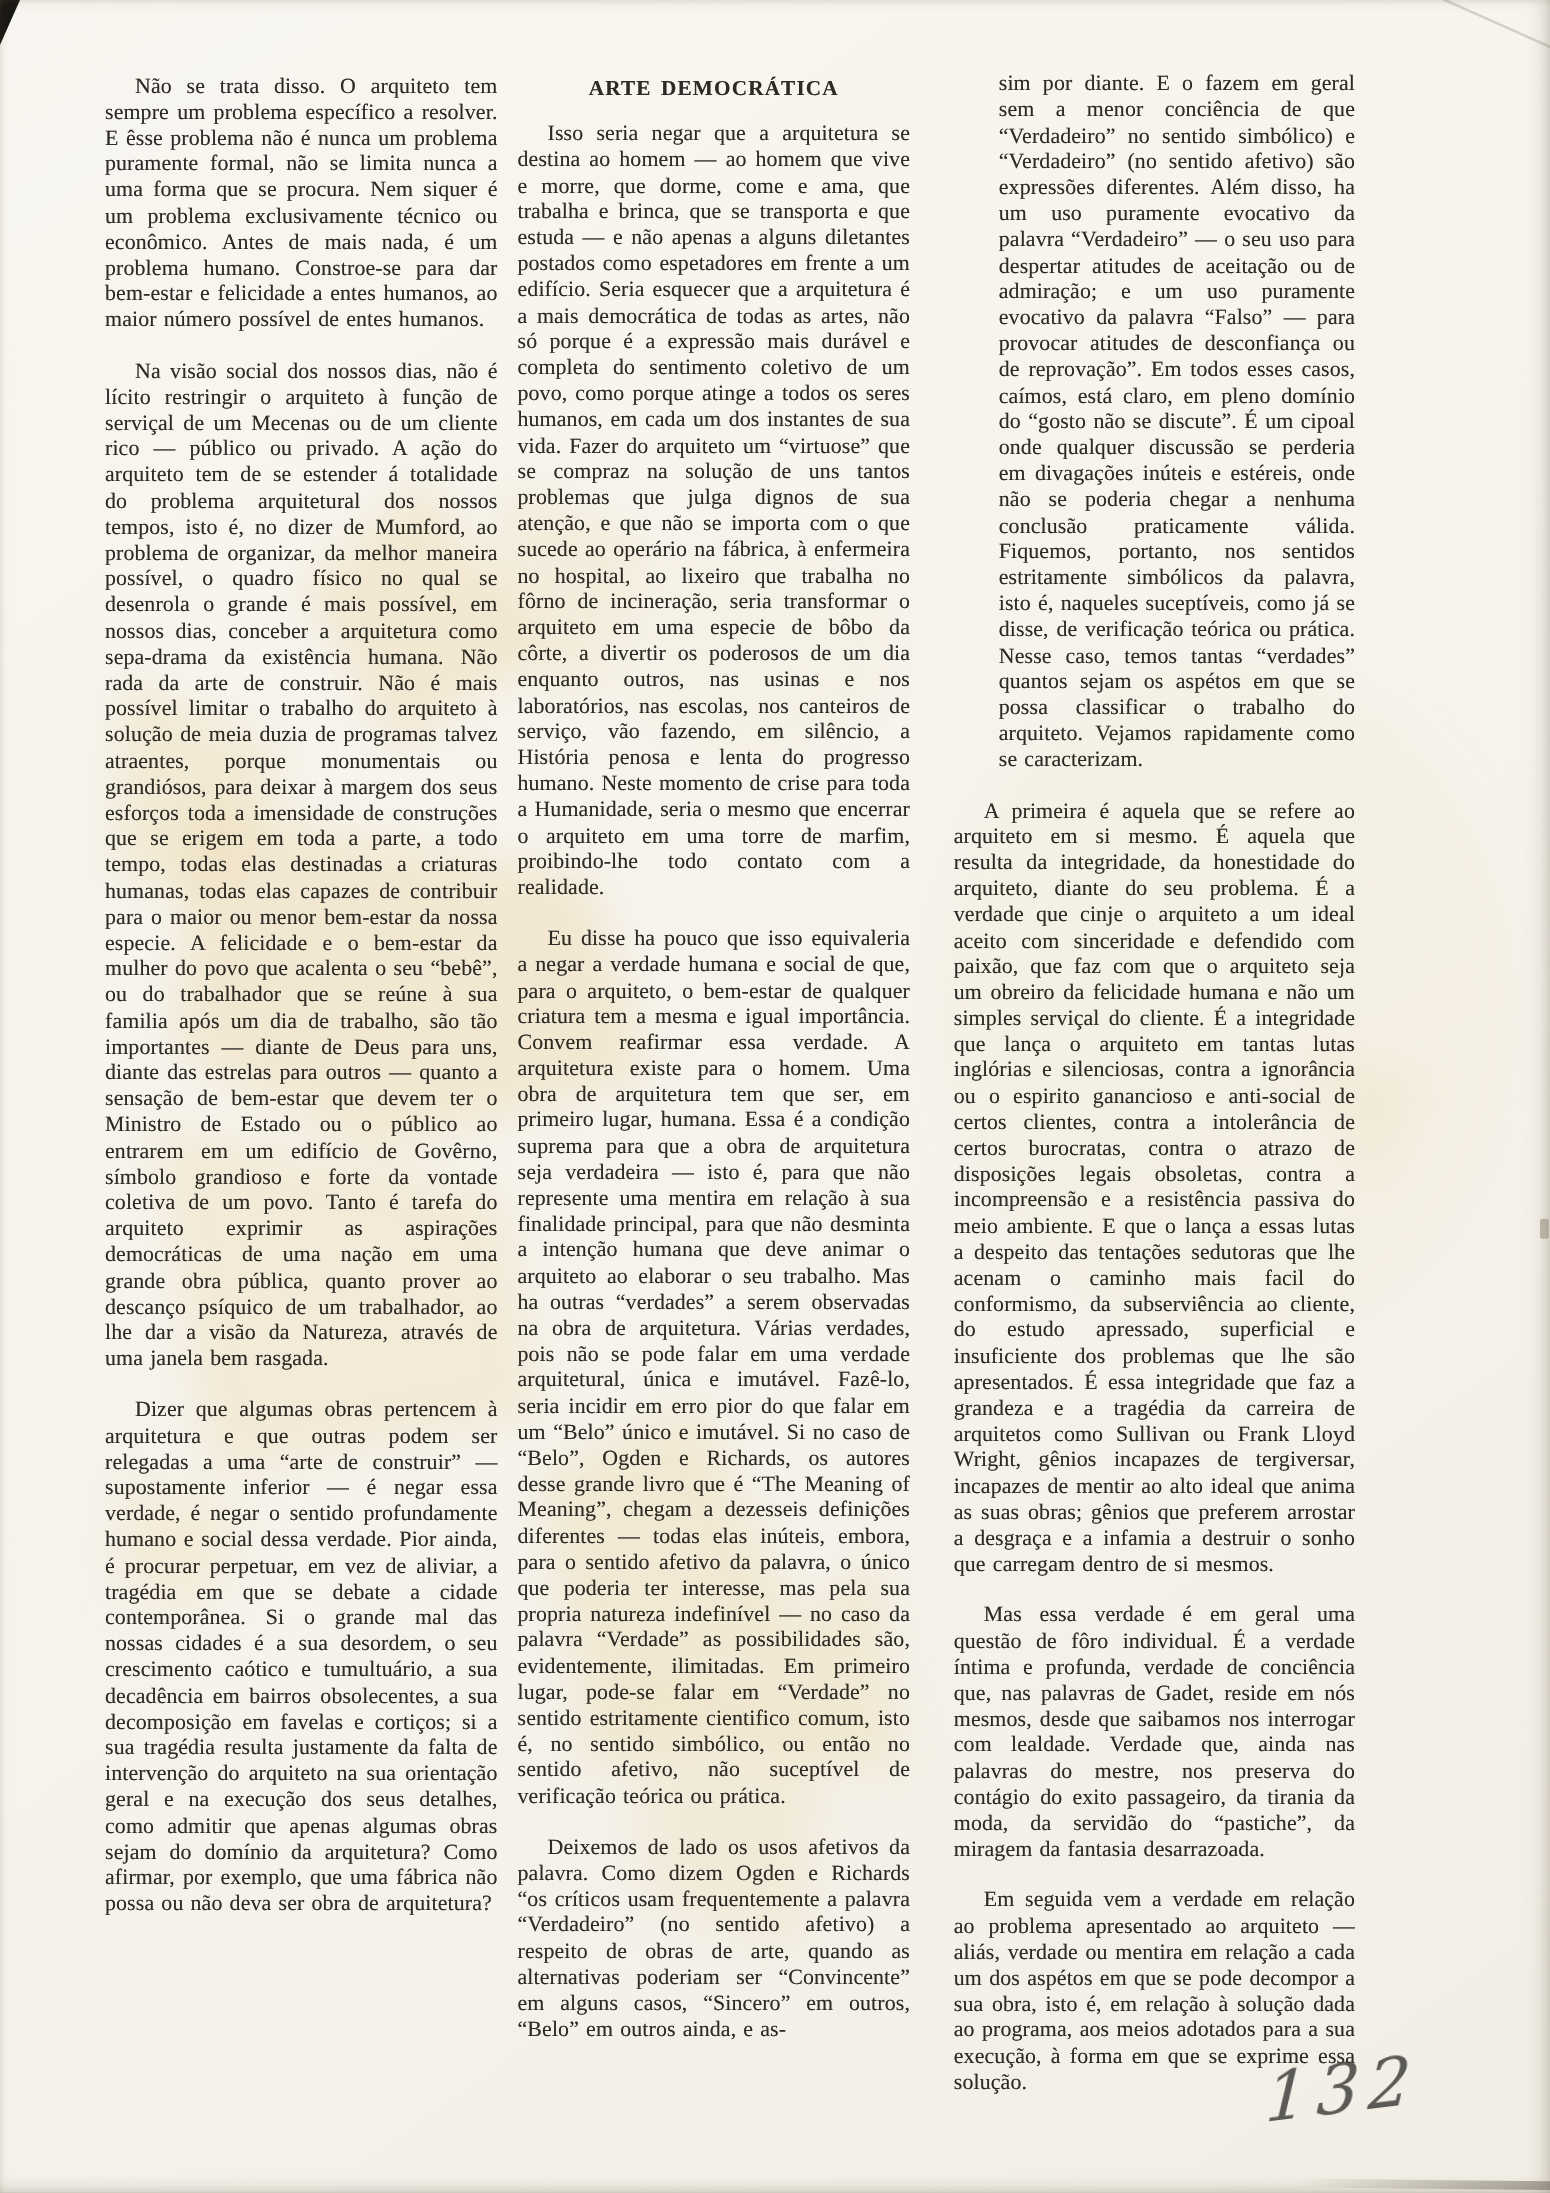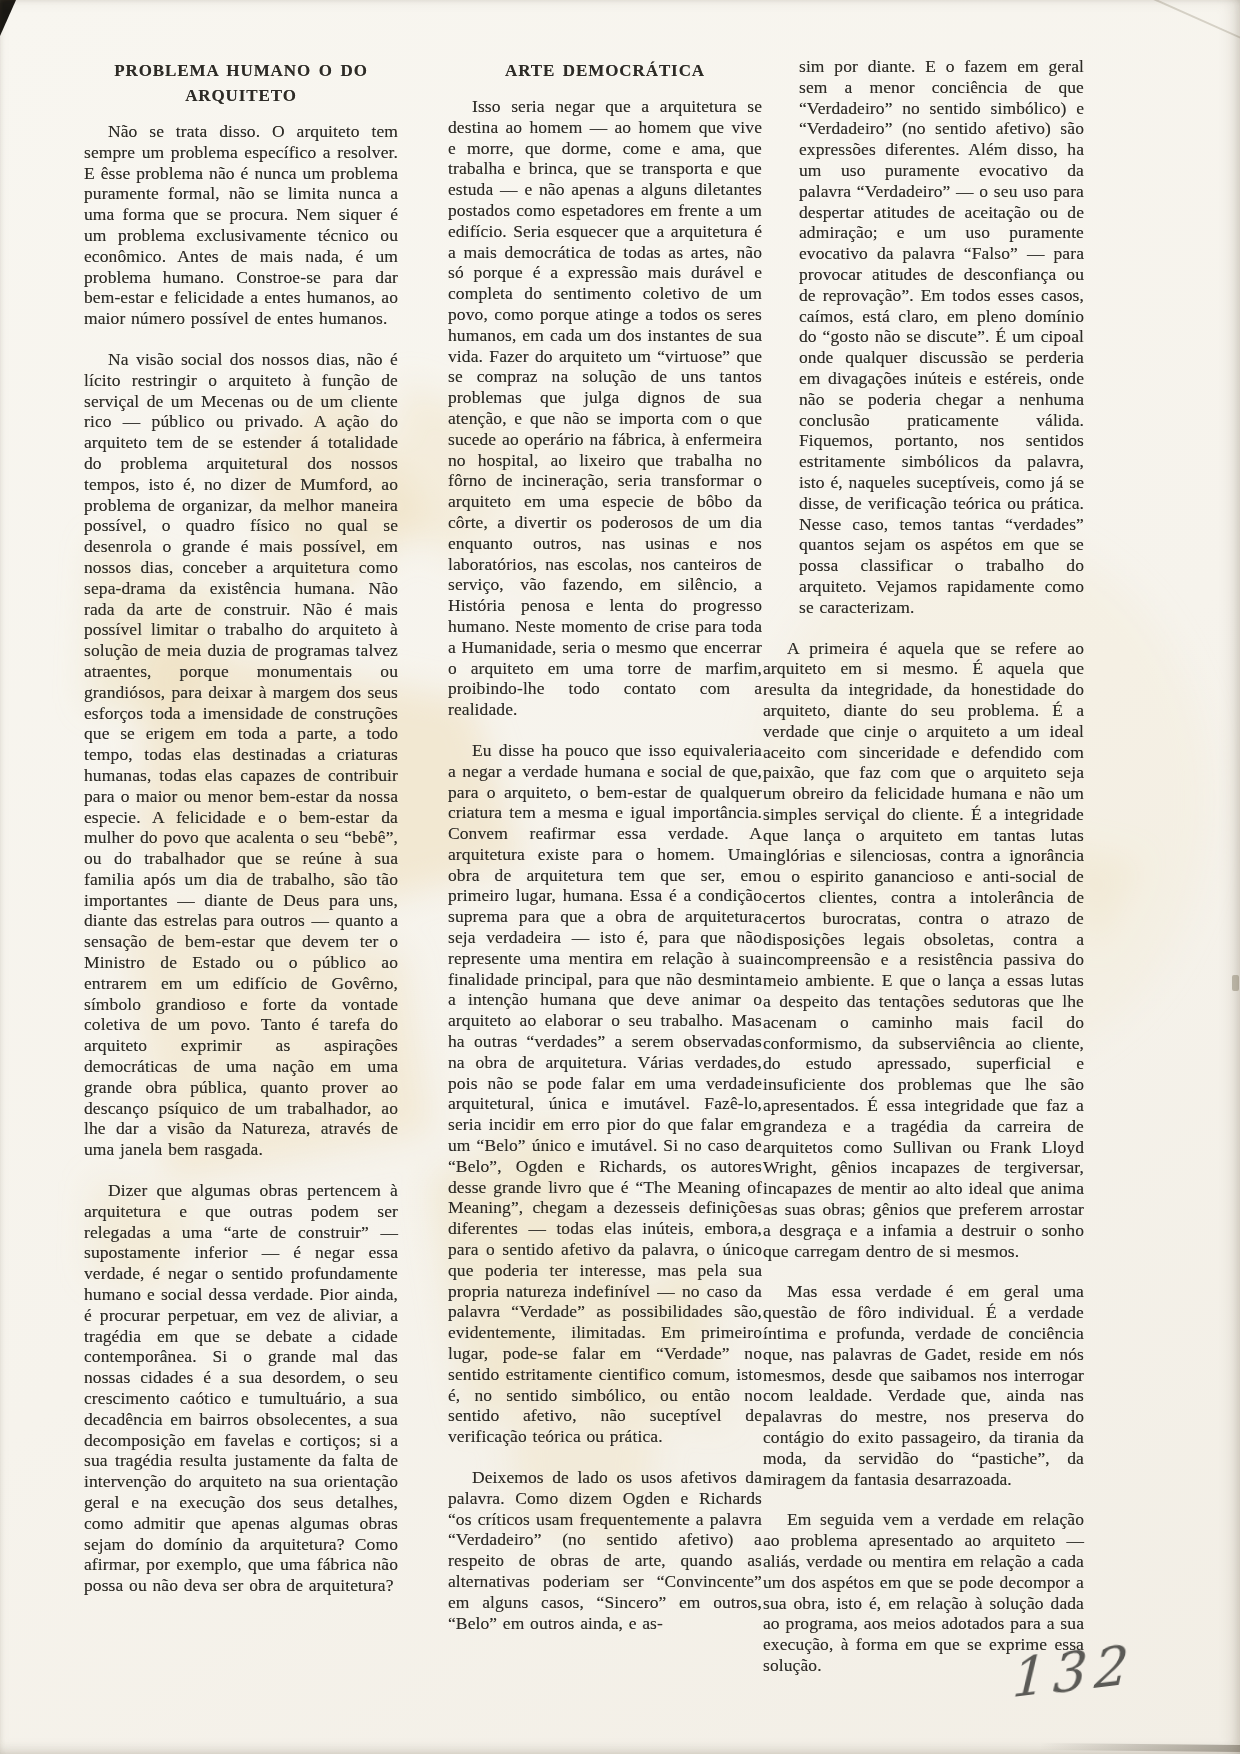--- a/index.html
+++ b/index.html
@@ -16,21 +16,21 @@
                inset 0 4px 10px -8px rgba(110,100,82,.28);
   }
   .stains{position:absolute;left:0;top:0;z-index:1;pointer-events:none;}
   .col{
     position:absolute;z-index:2;text-align:justify;
     font-size:17.5px;line-height:20.8px;word-spacing:1.2px;letter-spacing:.1px;
     hyphens:auto;-webkit-hyphens:auto;
     text-shadow:0 0 .4px rgba(30,28,24,.45);
   }
   .col-left{left:84px;top:58px;width:314px;}
-  .col-mid{left:448px;top:58px;width:314px;}
+  .col-mid{left:414px;top:58px;width:314px;}
   .col-right{left:763px;top:56px;width:321px;}
   .heading{
     margin:0 0 13px;text-align:center;font-size:17px;font-weight:700;
     letter-spacing:.9px;line-height:25px;word-spacing:2.5px;text-indent:0;
   }
   .heading .hl{display:block;}
   .body-p{margin:0 0 20px;text-indent:24px;}
   .body-p.no-indent{text-indent:0;margin-left:36px;}
   .col p:last-child{margin-bottom:0;}
   .page-number{
@@ -82,24 +82,20 @@
       <ellipse cx="600" cy="520" rx="120" ry="90" fill="#f4ebd6" opacity="0.3"></ellipse>
     </g>
   </svg>
 
   <div class="corner-tl"></div>
   <div class="crease-tr"></div>
   <div class="edge-speck"></div>
   <div class="smudge-br"></div>
 
   <section class="col col-left">
-    <h1 class="heading">
-      <span class="hl">PROBLEMA HUMANO O DO</span>
-      <span class="hl">ARQUITETO</span>
-    </h1>
     <p class="body-p">Não se trata disso. O arquiteto tem sempre um problema específico a resolver. E êsse problema não é nunca um problema puramente formal, não se limita nunca a uma forma que se procura. Nem siquer é um problema exclusivamente técnico ou econômico. Antes de mais nada, é um problema humano. Constroe-se para dar bem-estar e felicidade a entes humanos, ao maior número possível de entes humanos.</p>
     <p class="body-p">Na visão social dos nossos dias, não é lícito restringir o arquiteto à função de serviçal de um Mecenas ou de um cliente rico — público ou privado. A ação do arquiteto tem de se estender á totalidade do problema arquitetural dos nossos tempos, isto é, no dizer de Mumford, ao problema de organizar, da melhor maneira possível, o quadro físico no qual se desenrola o grande é mais possível, em nossos dias, conceber a arquitetura como sepa-drama da existência humana. Não rada da arte de construir. Não é mais possível limitar o trabalho do arquiteto à solução de meia duzia de programas talvez atraentes, porque monumentais ou grandiósos, para deixar à margem dos seus esforços toda a imensidade de construções que se erigem em toda a parte, a todo tempo, todas elas destinadas a criaturas humanas, todas elas capazes de contribuir para o maior ou menor bem-estar da nossa especie. A felicidade e o bem-estar da mulher do povo que acalenta o seu “bebê”, ou do trabalhador que se reúne à sua familia após um dia de trabalho, são tão importantes — diante de Deus para uns, diante das estrelas para outros — quanto a sensação de bem-estar que devem ter o Ministro de Estado ou o público ao entrarem em um edifício de Govêrno, símbolo grandioso e forte da vontade coletiva de um povo. Tanto é tarefa do arquiteto exprimir as aspirações democráticas de uma nação em uma grande obra pública, quanto prover ao descanço psíquico de um trabalhador, ao lhe dar a visão da Natureza, através de uma janela bem rasgada.</p>
     <p class="body-p">Dizer que algumas obras pertencem à arquitetura e que outras podem ser relegadas a uma “arte de construir” — supostamente inferior — é negar essa verdade, é negar o sentido profundamente humano e social dessa verdade. Pior ainda, é procurar perpetuar, em vez de aliviar, a tragédia em que se debate a cidade contemporânea. Si o grande mal das nossas cidades é a sua desordem, o seu crescimento caótico e tumultuário, a sua decadência em bairros obsolecentes, a sua decomposição em favelas e cortiços; si a sua tragédia resulta justamente da falta de intervenção do arquiteto na sua orientação geral e na execução dos seus detalhes, como admitir que apenas algumas obras sejam do domínio da arquitetura? Como afirmar, por exemplo, que uma fábrica não possa ou não deva ser obra de arquitetura?</p>
   </section>
 
   <section class="col col-mid">
     <h1 class="heading">
       <span class="hl">ARTE DEMOCRÁTICA</span>
     </h1>
     <p class="body-p">Isso seria negar que a arquitetura se destina ao homem — ao homem que vive e morre, que dorme, come e ama, que trabalha e brinca, que se transporta e que estuda — e não apenas a alguns diletantes postados como espetadores em frente a um edifício. Seria esquecer que a arquitetura é a mais democrática de todas as artes, não só porque é a expressão mais durável e completa do sentimento coletivo de um povo, como porque atinge a todos os seres humanos, em cada um dos instantes de sua vida. Fazer do arquiteto um “virtuose” que se compraz na solução de uns tantos problemas que julga dignos de sua atenção, e que não se importa com o que sucede ao operário na fábrica, à enfermeira no hospital, ao lixeiro que trabalha no fôrno de incineração, seria transformar o arquiteto em uma especie de bôbo da côrte, a divertir os poderosos de um dia enquanto outros, nas usinas e nos laboratórios, nas escolas, nos canteiros de serviço, vão fazendo, em silêncio, a História penosa e lenta do progresso humano. Neste momento de crise para toda a Humanidade, seria o mesmo que encerrar o arquiteto em uma torre de marfim, proibindo-lhe todo contato com a realidade.</p>

